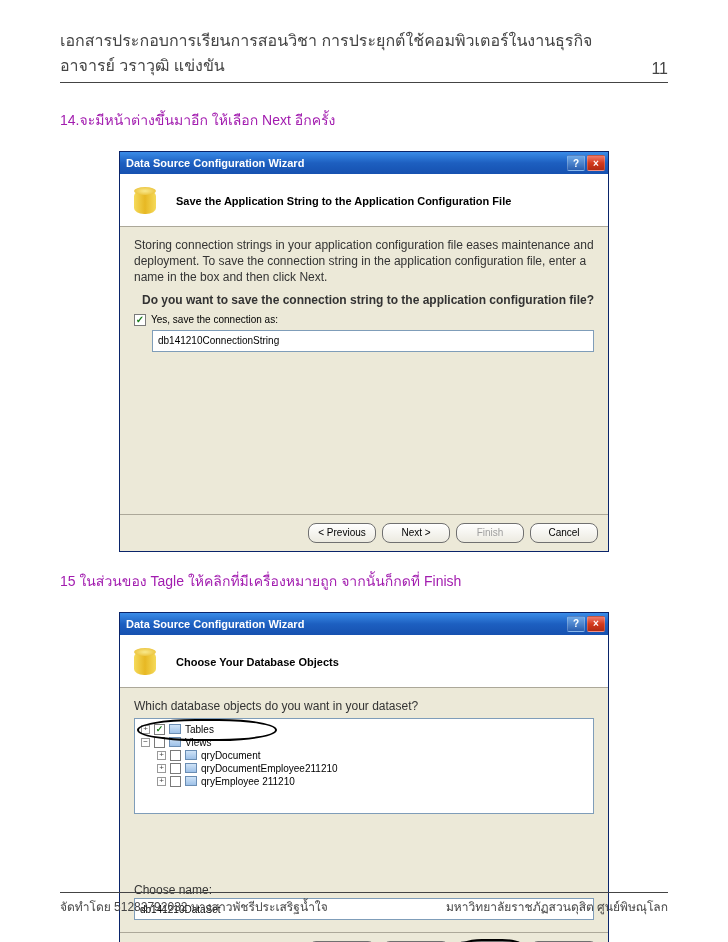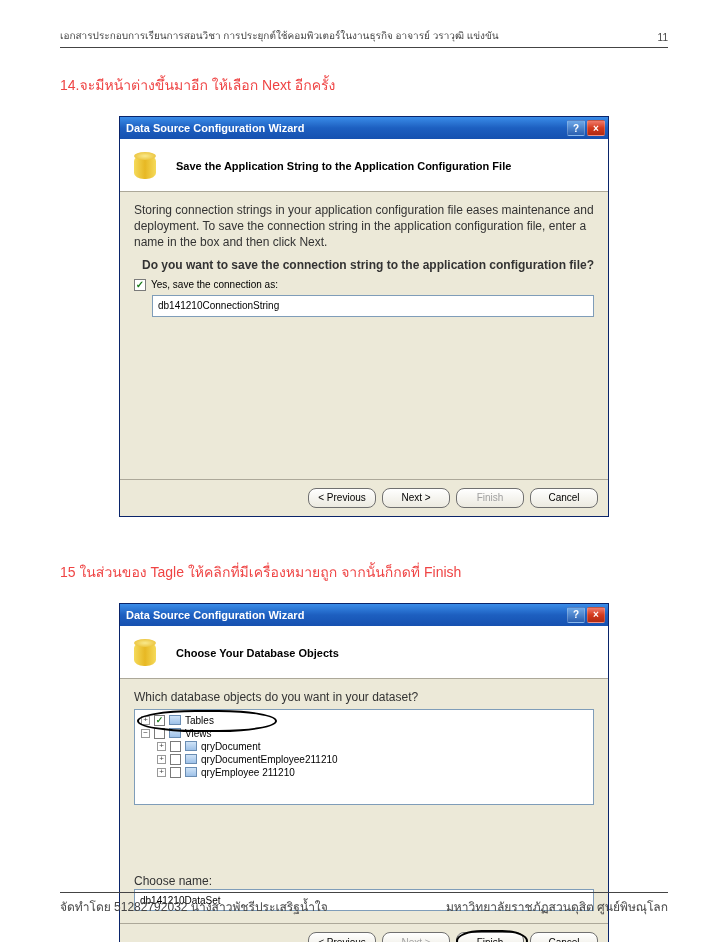--- a/index.html
+++ b/index.html
@@ -10,31 +10,31 @@
     font-family: "Tahoma", sans-serif;
     font-size: 13px;
     color: #333;
     padding: 28px 60px 20px 60px;
     position: relative;
   }
   .header-row {
     display: flex;
     justify-content: space-between;
     align-items: flex-end;
-    font-size: 10px;
+    font-size: 16px;
     color: #444;
   }
   .header-rule {
     border: none;
     border-top: 1px solid #444;
     margin-top: 4px;
     margin-bottom: 26px;
   }
-  .step-text { font-size: 14px; color: #ef4444; margin-bottom: 20px; }
-  .screenshot-wrap { display: flex; justify-content: center; margin-bottom: 44px; }
+  .step-text { font-size: 14px; color: #a21caf; margin-bottom: 20px; }
+  .screenshot-wrap { display: flex; justify-content: center; margin-bottom: 18px; }
 
   
   .dlg {
     width: 490px;
     border: 1px solid #0a246a;
     background: #ece9d8;
     font-size: 10px;
     color: #000;
   }
   .titlebar {

